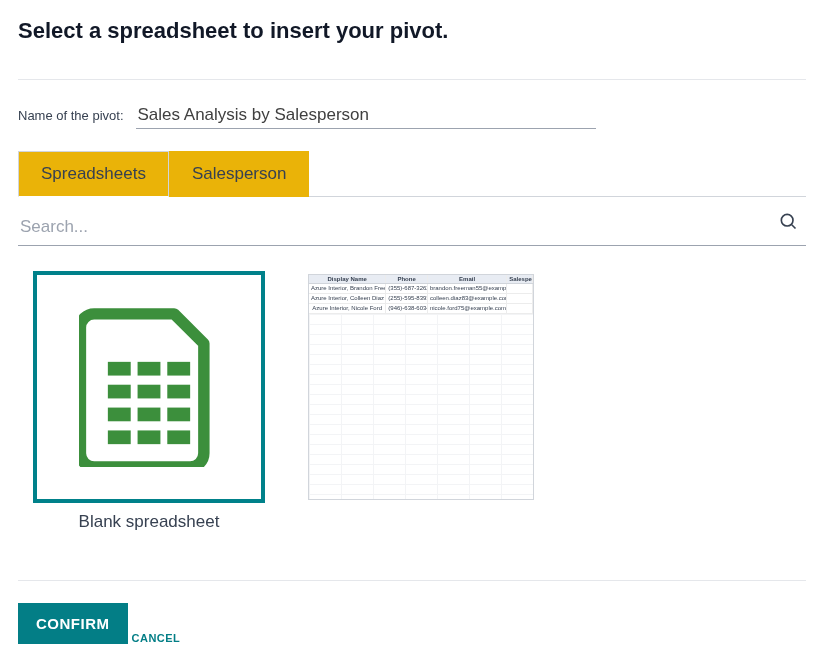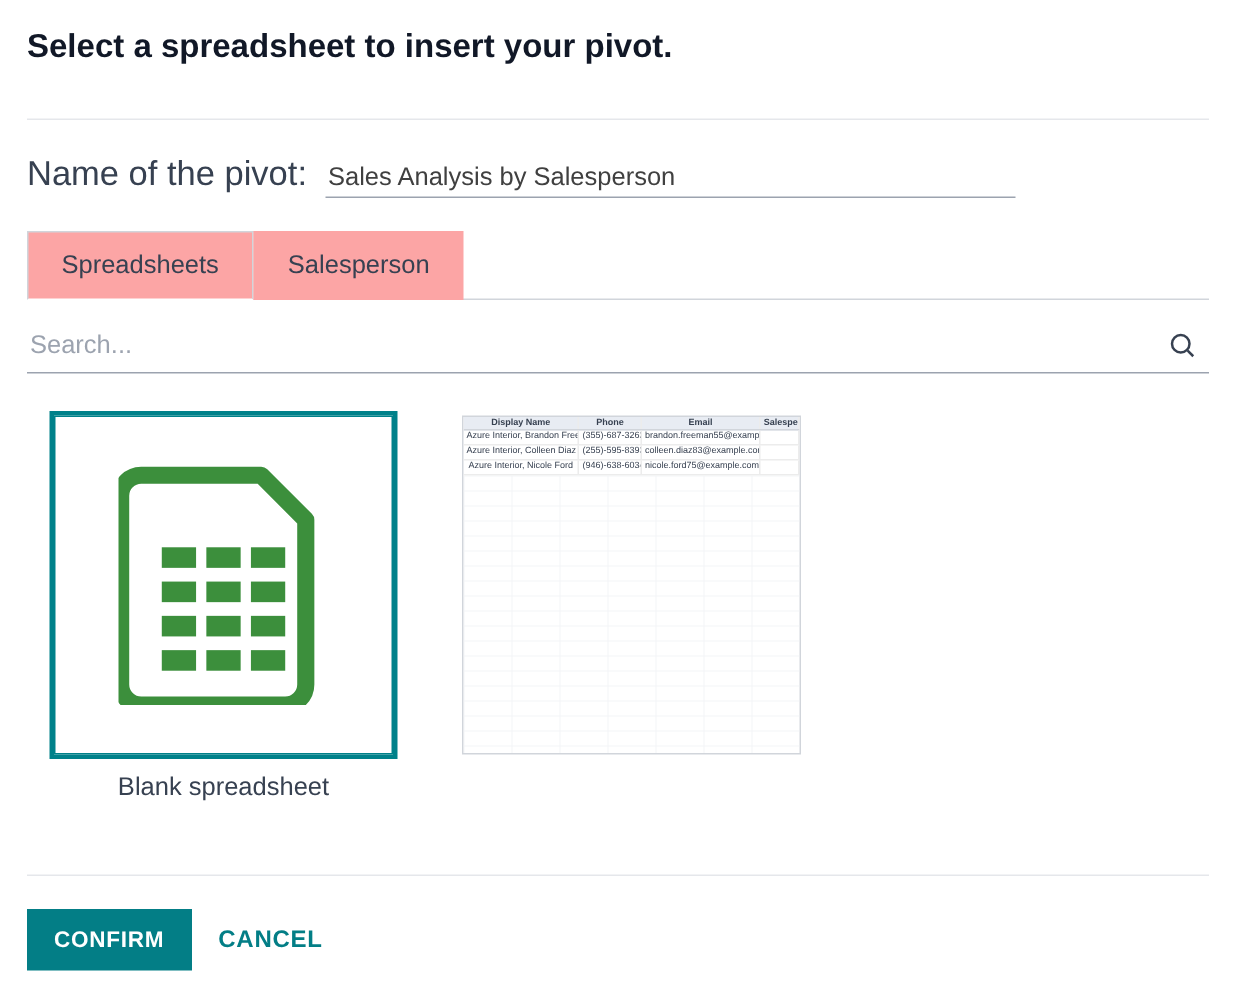--- a/index.html
+++ b/index.html
@@ -18,21 +18,21 @@
       border-bottom: 1px solid #e5e7eb;
       margin-bottom: 22px;
     }
     .name-row {
       display: flex;
       align-items: baseline;
       gap: 12px;
       margin-bottom: 22px;
     }
     .name-label {
-      font-size: 23px;
+      font-size: 13px;
       color: #374151;
       white-space: nowrap;
     }
     .name-input {
       flex: 0 0 460px;
       border: none;
       border-bottom: 1px solid #9ca3af;
       font-size: 17px;
       color: #404040;
       padding: 3px 2px;
@@ -44,30 +44,30 @@
       border-bottom: 1px solid #d1d5db;
       margin-bottom: 12px;
     }
     .tab {
       padding: 12px 22px;
       font-size: 17px;
       color: #374151;
       border: 1px solid transparent;
       border-bottom: none;
       cursor: pointer;
-      background: #fca5a5;
+      background: #eab308;
       margin-bottom: -1px;
     }
     .tab.active {
       border-color: #d1d5db;
       border-bottom: 1px solid #fff;
     }
     .search-row {
       display: flex;
-      align-items: center;
+      align-items: flex-start;
       border-bottom: 1px solid #9ca3af;
       margin: 8px 0 24px 0;
     }
     .search-input {
       flex: 1;
       border: none;
       outline: none;
       font-size: 17px;
       padding: 8px 2px;
       color: #374151;
@@ -168,38 +168,38 @@
       top: 0; left: 0;
       width: 28px; height: 12px;
       border: 1px solid #5b8c5a;
       background: #eaf3fb;
     }
     .footer {
       border-top: 1px solid #e5e7eb;
       padding-top: 22px;
       margin-top: 24px;
       display: flex;
-      align-items: center;
-      gap: 18px;
+      align-items: flex-end;
+      gap: 4px;
     }
     .btn-primary {
       background: #037e86;
       color: #fff;
       border: none;
       padding: 12px 18px;
       font-size: 15px;
       font-weight: 700;
       letter-spacing: 0.5px;
       cursor: pointer;
     }
     .btn-secondary {
       background: transparent;
       color: #037e86;
       border: none;
-      font-size: 16px;
+      font-size: 11px;
       font-weight: 700;
       letter-spacing: 0.5px;
       cursor: pointer;
     }
   </style>
 </head>
 <body>
 
 <h1 class="modal-title">Select a spreadsheet to insert your pivot.</h1>
 

